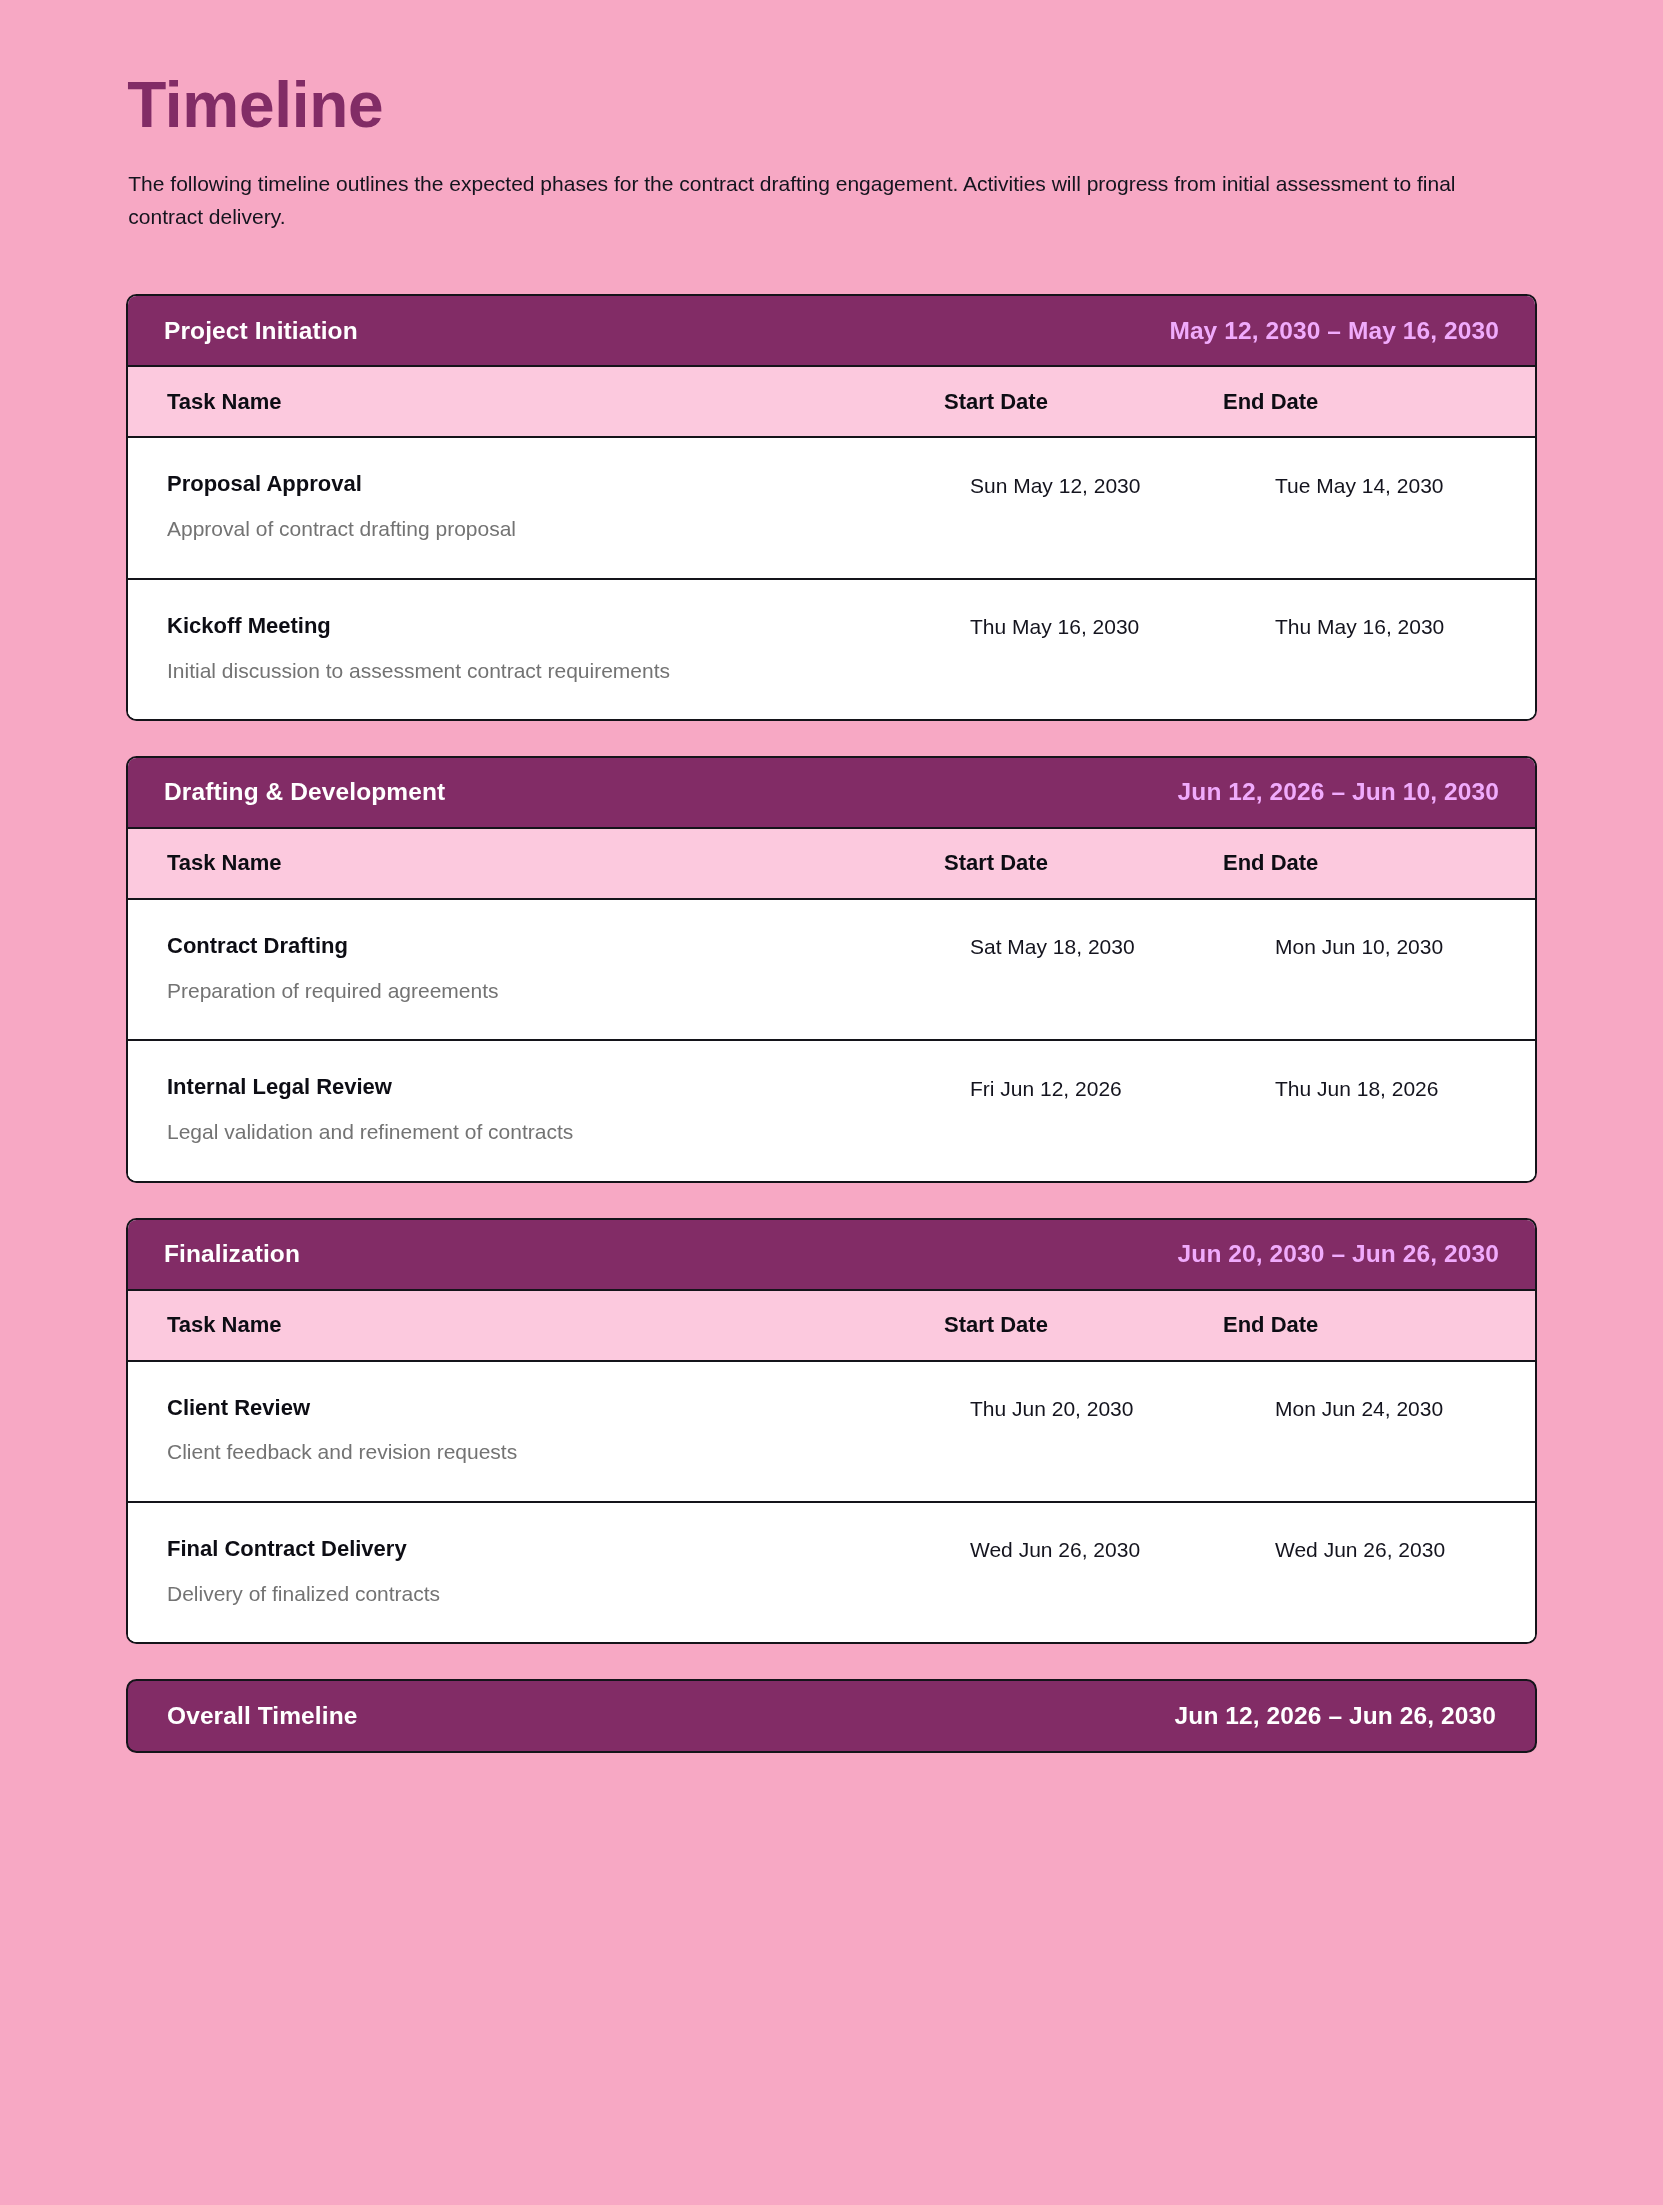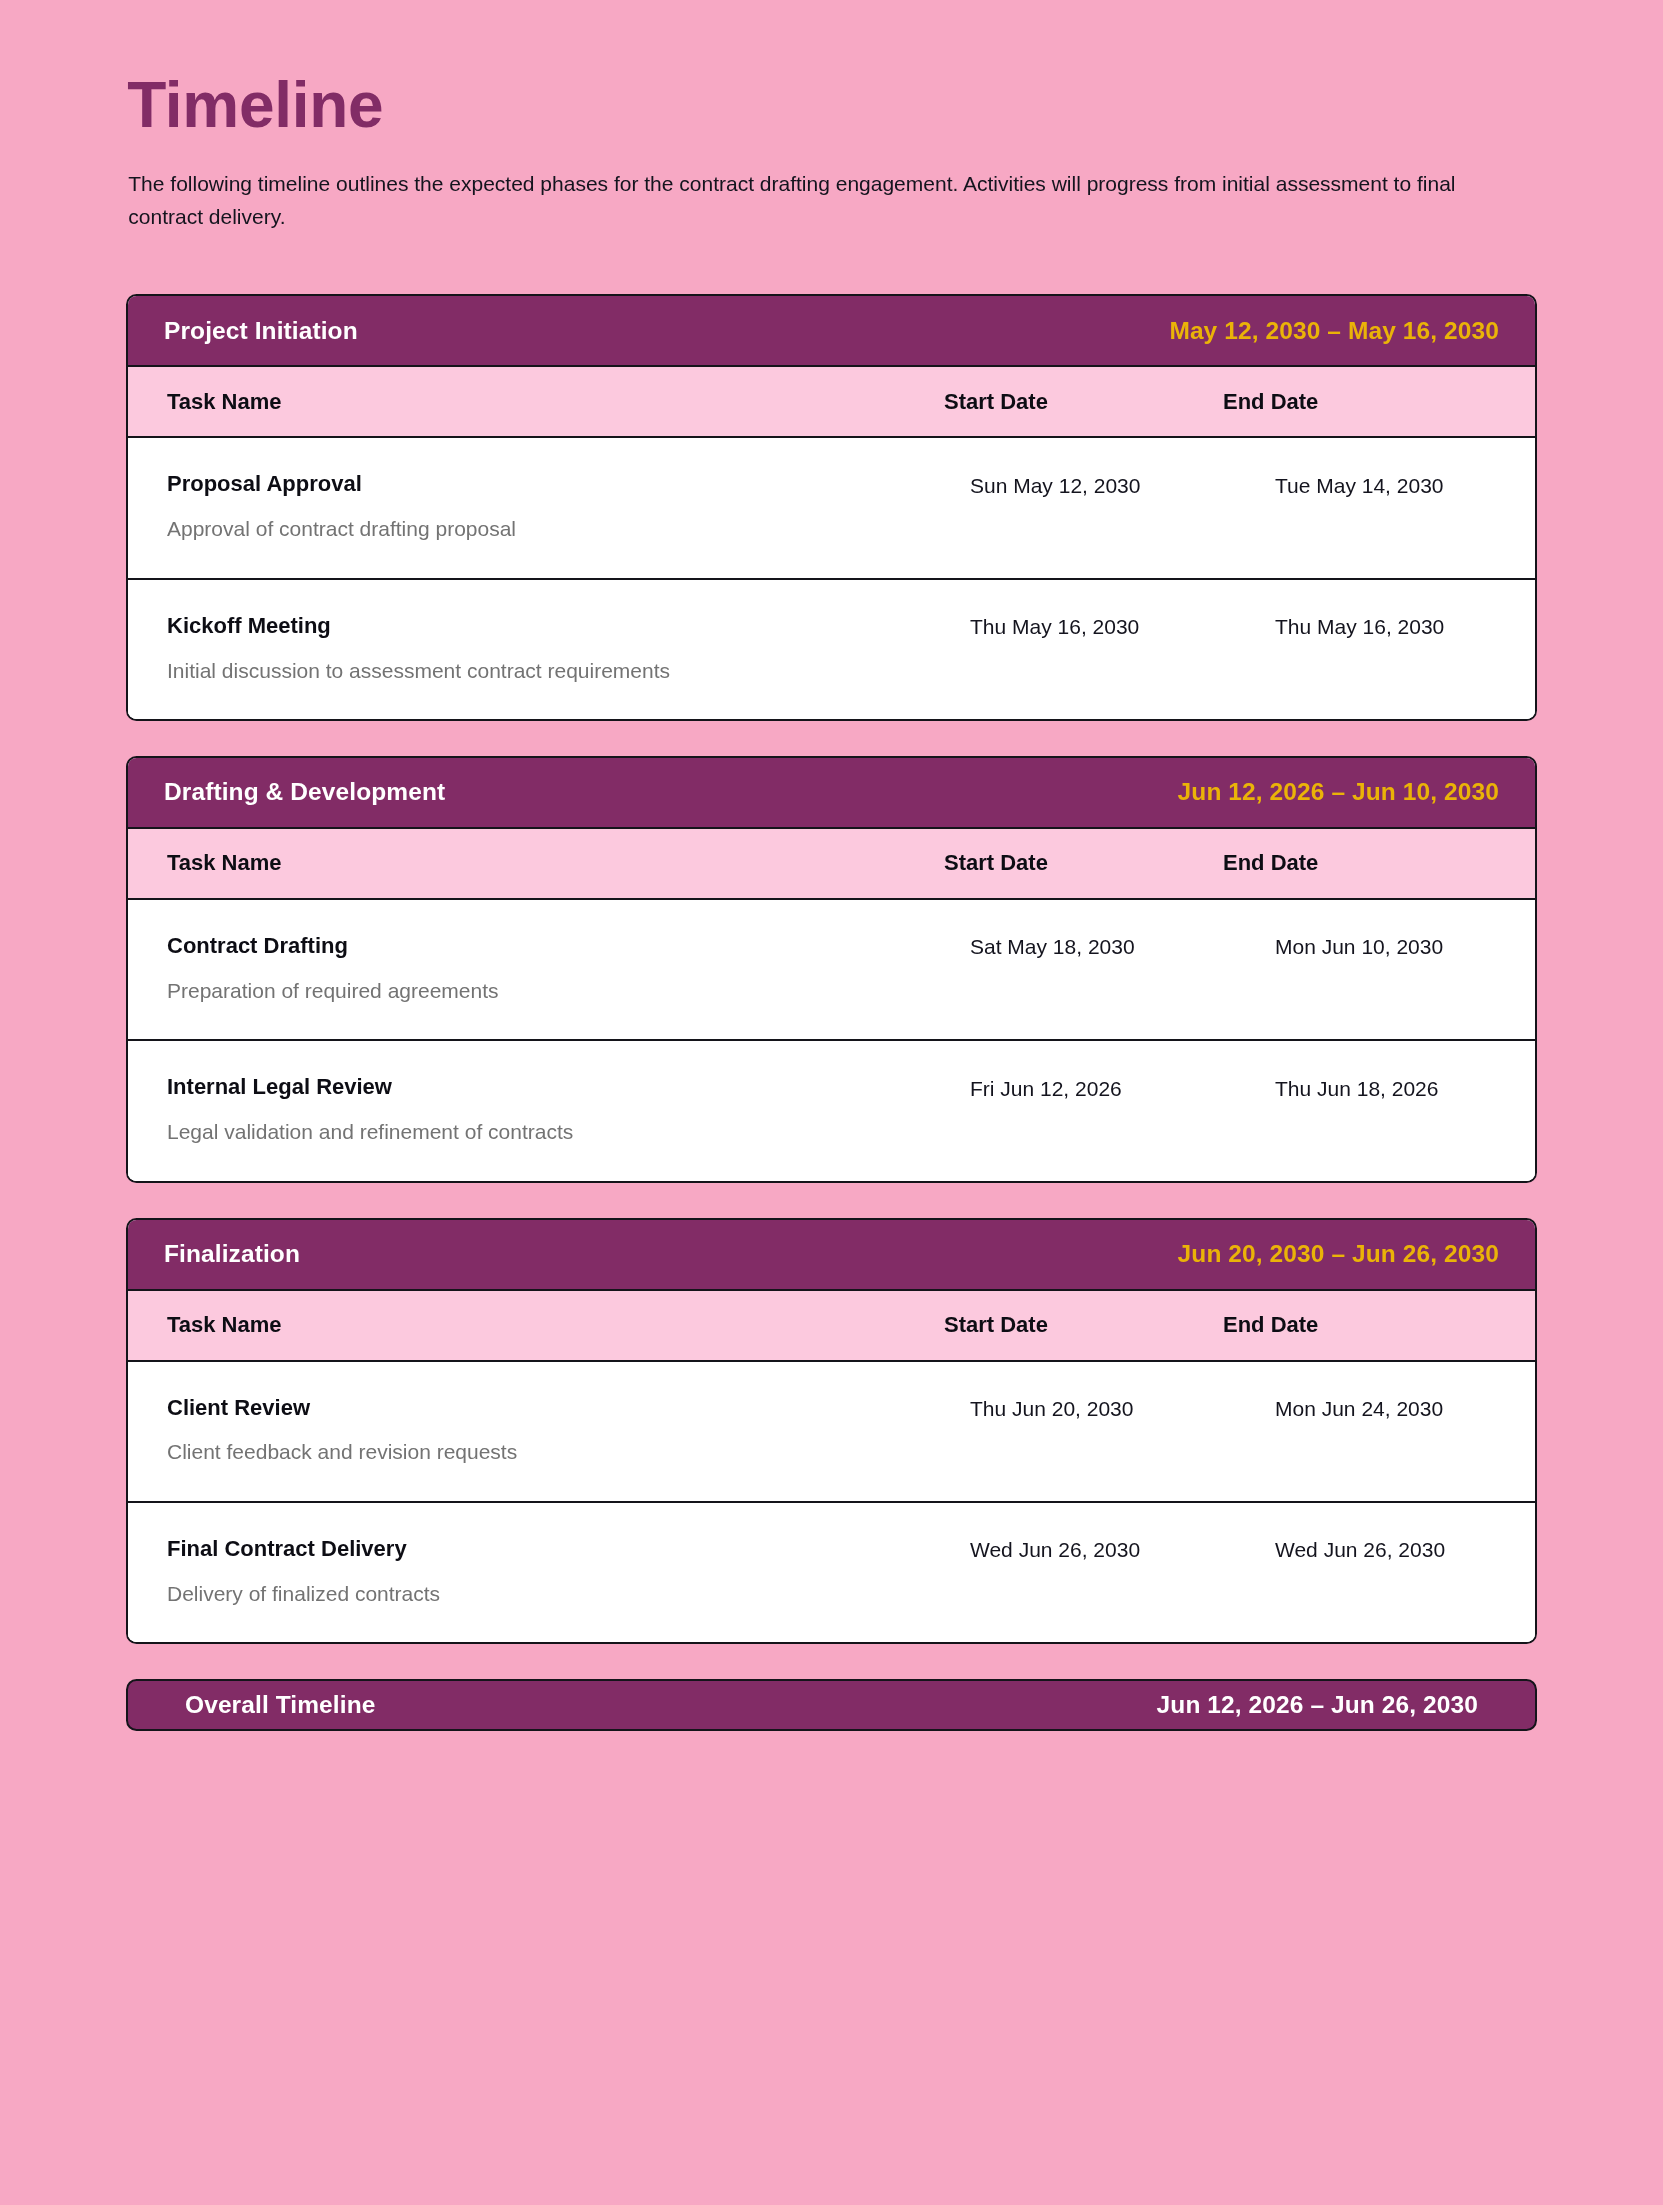--- a/index.html
+++ b/index.html
@@ -70,21 +70,21 @@
   }
 
   .phase-header .phase-name {
     color: #ffffff;
     font-size: 24.5px;
     font-weight: 700;
     letter-spacing: 0.1px;
   }
 
   .phase-header .phase-range {
-    color: #eab308;
+    color: #f0abfc;
     font-size: 24.5px;
     font-weight: 700;
     letter-spacing: 0.1px;
   }
 
   .col-head-row {
     background: #fcc9de;
     display: flex;
     align-items: center;
     height: 71px;
@@ -145,22 +145,22 @@
 
   
   .overall-bar {
     margin-top: 35px;
     background: #822c66;
     border: 2.3px solid #14141a;
     border-radius: 10.5px;
     display: flex;
     align-items: center;
     justify-content: space-between;
-    padding: 0 57px;
-    height: 52px;
+    padding: 0 39px;
+    height: 74px;
   }
 
   .overall-bar .overall-label,
   .overall-bar .overall-range {
     color: #ffffff;
     font-size: 24.5px;
     font-weight: 700;
     letter-spacing: 0.1px;
   }
 </style>

